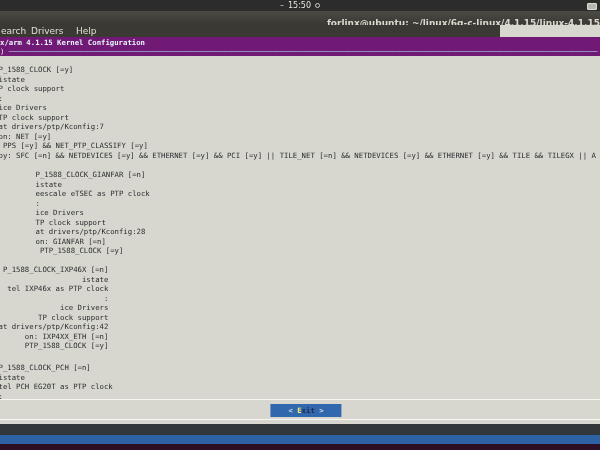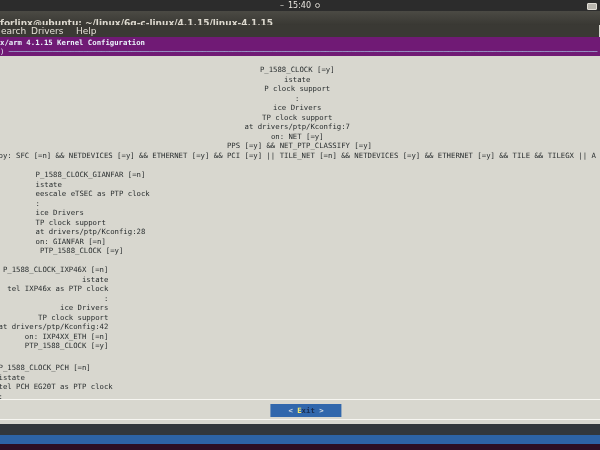--- a/index.html
+++ b/index.html
@@ -11,40 +11,40 @@
   .panel-center{position:absolute;left:0;right:0;top:0;height:11px;display:flex;
                 align-items:center;justify-content:center;gap:4px;color:#e8e5df;font-size:8px;}
   .panel-dash{color:#d5d2cb;font-size:8px;line-height:11px;}
   .gear-dot{width:5px;height:5px;border:1px solid #cfccc5;border-radius:50%;box-sizing:border-box;}
   .battery{position:absolute;right:3px;top:3px;width:8px;height:5px;border:1px solid #e0ddd6;
            border-radius:1px;background:#b9b6af;}
 
   
   .titlebar{position:absolute;left:0;top:11px;width:600px;height:14px;
             background:linear-gradient(#4b4a44,#393833);}
-  .titlebar-text{position:absolute;left:0;right:0;top:7px;text-align:left;color:#dcd8ce;
+  .titlebar-text{position:absolute;left:0;right:0;top:7px;text-align:right;color:#dcd8ce;
                  font-size:9px;font-weight:bold;}
-  .menubar{position:absolute;left:0;top:25px;width:599px;height:12px;background:#3a3934;}
+  .menubar{position:absolute;left:0;top:25px;width:500px;height:12px;background:#3a3934;}
   .menu-item{position:absolute;top:1px;color:#e3dfd5;font-size:9px;}
 
   
   .term{position:absolute;left:0;top:37px;width:600px;height:387px;background:#d8d7cf;overflow:hidden;}
   .mono{font-family:"DejaVu Sans Mono",monospace;}
   .blue-head{position:absolute;left:0;top:0;width:600px;height:19px;background:#701a75;padding-left:19px;}
   .backtitle{position:absolute;left:0;top:1px;color:#e9f3fa;font-size:7.3px;font-weight:bold;white-space:pre;}
   .rule-line{position:absolute;left:0;top:10px;font-size:7.3px;white-space:pre;}
   .rule-prefix{color:#e9f3fa;}
   .rule-dashes{color:#a9c7e6;}
 
   .dialog-title{position:absolute;left:0;right:0;top:19px;text-align:center;
                 color:#2a68ad;font-weight:bold;font-size:7.3px;}
 
   .result{position:absolute;left:-1.5px;margin:0;font-size:7.3px;line-height:9.5px;
           color:#282d2e;white-space:pre;}
-  .r1{top:28px;text-align:center;} .r2{top:133px;margin-left:37px;} .r3{top:228px;text-align:right;} .r4{top:326px;}
+  .r1{top:28px;} .r2{top:133px;margin-left:37px;} .r3{top:228px;text-align:right;} .r4{top:326px;}
 
   .separator{position:absolute;left:0;width:600px;height:1px;background:#f7f6f1;}
   .sep-top{top:362px;} .sep-bottom{top:382px;}
 
   .exit-btn{position:absolute;top:367px;left:51%;transform:translateX(-50%);
             background:#3167ac;padding:2px 18px;font-size:7.3px;font-weight:bold;
             white-space:pre;cursor:pointer;}
   .btn-bracket{color:#c9d5e2;}
   .btn-hotkey{color:#f7e96b;}
   .btn-rest{color:#1b2d4f;}
@@ -53,21 +53,21 @@
   .strip-dark{position:absolute;left:0;top:424px;width:600px;height:11px;background:#32373c;}
   .strip-blue{position:absolute;left:0;top:435px;width:600px;height:9px;background:#2d63a5;}
   .strip-purple{position:absolute;left:0;top:444px;width:600px;height:6px;background:#2c0f24;}
 </style>
 </head>
 <body>
 
 <div class="top-panel">
   <div class="panel-center">
     <span class="panel-dash">–</span>
-    <span>15:40</span>
+    <span>15:50</span>
     <span class="gear-dot"></span>
   </div>
   <div class="battery"></div>
 </div>
 
 <div class="titlebar">
   <div class="titlebar-text">forlinx@ubuntu: ~/linux/6q-c-linux/4.1.15/linux-4.1.15</div>
 </div>
 
 <div class="menubar">

